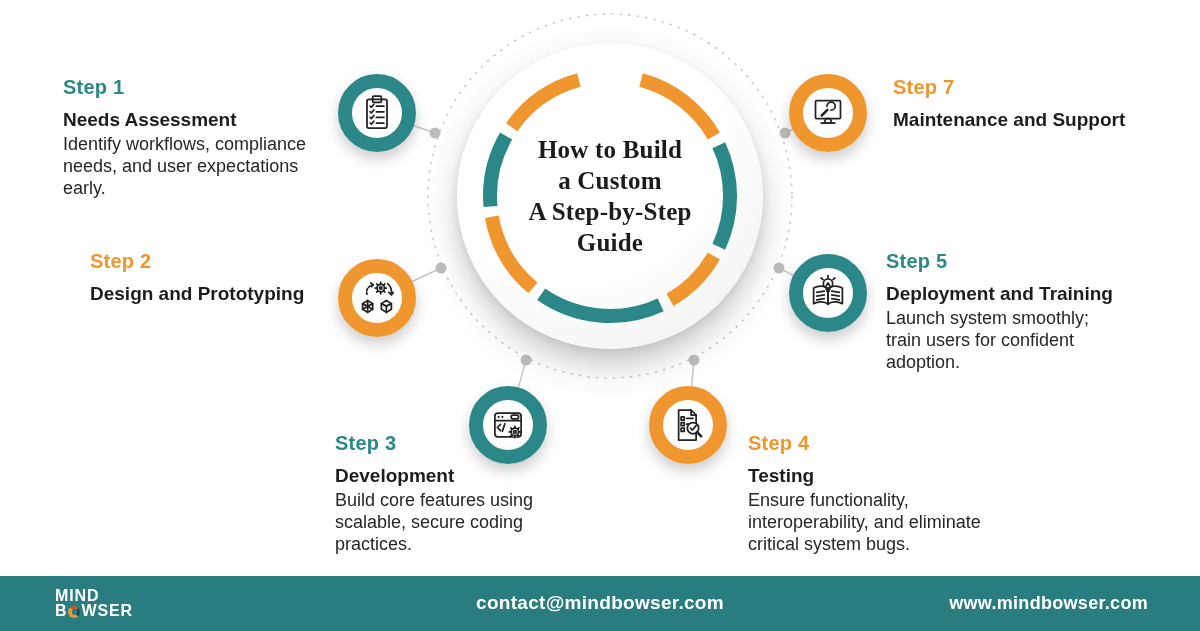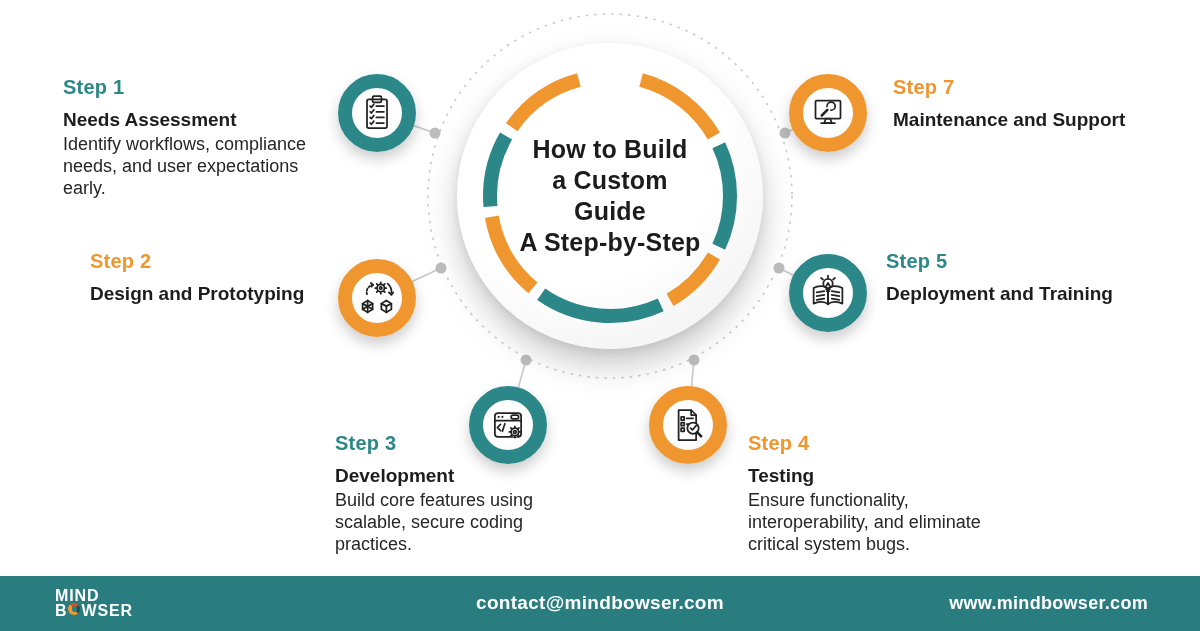--- a/index.html
+++ b/index.html
@@ -6,21 +6,21 @@
   body{
     width:1200px;height:631px;position:relative;overflow:hidden;
     background:#ffffff;font-family:"Liberation Sans",sans-serif;color:#232323;
   }
   .orbit-svg{position:absolute;left:0;top:0;width:1200px;height:631px}
 
   .center-circle{
     position:absolute;left:457px;top:43px;width:306px;height:306px;border-radius:50%;
     background:radial-gradient(circle at 38% 30%, #ffffff 52%, #ececec 100%);
     box-shadow:0 16px 30px rgba(110,110,110,.38), 0 3px 8px rgba(0,0,0,.08);
-    display:flex;align-items:center;justify-content:center;
+    display:flex;align-items:center;justify-content:center;font-family:Liberation Serif, serif;
   }
   .ring-svg{position:absolute;left:50%;top:50%;transform:translate(-50%,-50%)}
   .center-title{
     position:relative;text-align:center;font-weight:bold;font-size:25px;line-height:31px;
     color:#1c1c1c;letter-spacing:.2px;
   }
 
   .badge{
     position:absolute;width:50px;height:50px;border-radius:50%;
     background:radial-gradient(circle at 40% 32%, #ffffff 60%, #f1f1f1 100%);
@@ -32,21 +32,21 @@
 
   .step{position:absolute}
   .step-label{font-size:20px;font-weight:bold;margin-bottom:10px;letter-spacing:.2px}
   .step-label.teal{color:#2B8788}
   .step-label.orange{color:#F0962E}
   .step-title{font-size:19px;font-weight:bold;color:#1d1d1d;margin-bottom:2px}
   .step-desc{font-size:18px;line-height:22px;color:#262626}
 
   .footer{position:absolute;left:0;bottom:0;width:1200px;height:55px;background:#2A7D7E}
   .logo{position:absolute;left:55px;top:12px;color:#fff;font-weight:bold;font-size:16px;line-height:15px;letter-spacing:.9px}
-  .logo-row{display:flex;align-items:flex-start}
+  .logo-row{display:flex;align-items:flex-end}
   .logo-o{display:inline-block;width:12px;height:12px;border-radius:50%;margin:0 1px;position:relative;
     background:conic-gradient(from 210deg, #f0962e 0 30%, #d8502b 30% 55%, #1c4f50 55% 80%, #f0962e 80% 100%)}
   .logo-o::after{content:"";position:absolute;inset:3.2px;border-radius:50%;background:#2A7D7E}
   .footer-email{position:absolute;left:0;right:0;top:16px;text-align:center;color:#fff;font-weight:bold;font-size:19px;letter-spacing:.3px}
   .footer-site{position:absolute;right:52px;top:17px;color:#fff;font-weight:bold;font-size:18px;letter-spacing:.3px}
 </style>
 </head>
 <body>
 
 <svg class="orbit-svg" viewBox="0 0 1200 631">
@@ -75,22 +75,22 @@
     <path stroke="#2B8788" d="M 108.8 -50.7 A 120 120 0 0 1 108.8 50.7"></path>
     <path stroke="#F0962E" d="M 103.9 60 A 120 120 0 0 1 60 103.9"></path>
     <path stroke="#2B8788" d="M 50.7 108.8 A 120 120 0 0 1 -68.8 98.3"></path>
     <path stroke="#F0962E" d="M -77.1 91.9 A 120 120 0 0 1 -118.2 20.8"></path>
     <path stroke="#2B8788" d="M -119.5 10.5 A 120 120 0 0 1 -103.9 -60"></path>
     <path stroke="#F0962E" d="M -98.3 -68.8 A 120 120 0 0 1 -31.1 -115.9"></path>
   </svg>
   <div class="center-title">
     <div>How to Build</div>
     <div>a Custom</div>
+    <div>A Step-by-Step</div>
     <div>Guide</div>
-    <div>A Step-by-Step</div>
   </div>
 </div>
 
 <div class="badge" style="left:338px;top:74px">
   <svg viewBox="0 0 64 64">
     <rect x="16" y="10" width="32" height="46" rx="3"></rect>
     <rect x="25" y="5" width="14" height="10" rx="2"></rect>
     <polyline points="21,21 23,23 27,18"></polyline>
       <line x1="31" y1="21" x2="43" y2="21"></line>
     <polyline points="21,30 23,32 27,27"></polyline>
@@ -216,20 +216,21 @@
 
 <div class="step" style="left:748px;top:432px;width:272px">
   <div class="step-label orange">Step 4</div>
   <div class="step-title">Testing</div>
   <div class="step-desc" style="width:268px">Ensure functionality, interoperability, and eliminate critical system bugs.</div>
 </div>
 
 <div class="step" style="left:886px;top:250px;width:232px">
   <div class="step-label teal">Step 5</div>
   <div class="step-title">Deployment and Training</div>
+  <div class="step-desc" style="width:228px">Launch system smoothly; train users for confident adoption.</div>
 </div>
 
 <div class="step" style="left:893px;top:76px;width:252px">
   <div class="step-label orange">Step 7</div>
   <div class="step-title">Maintenance and Support</div>
 </div>
 
 <div class="footer">
   <div class="logo">
     <div class="logo-row">

